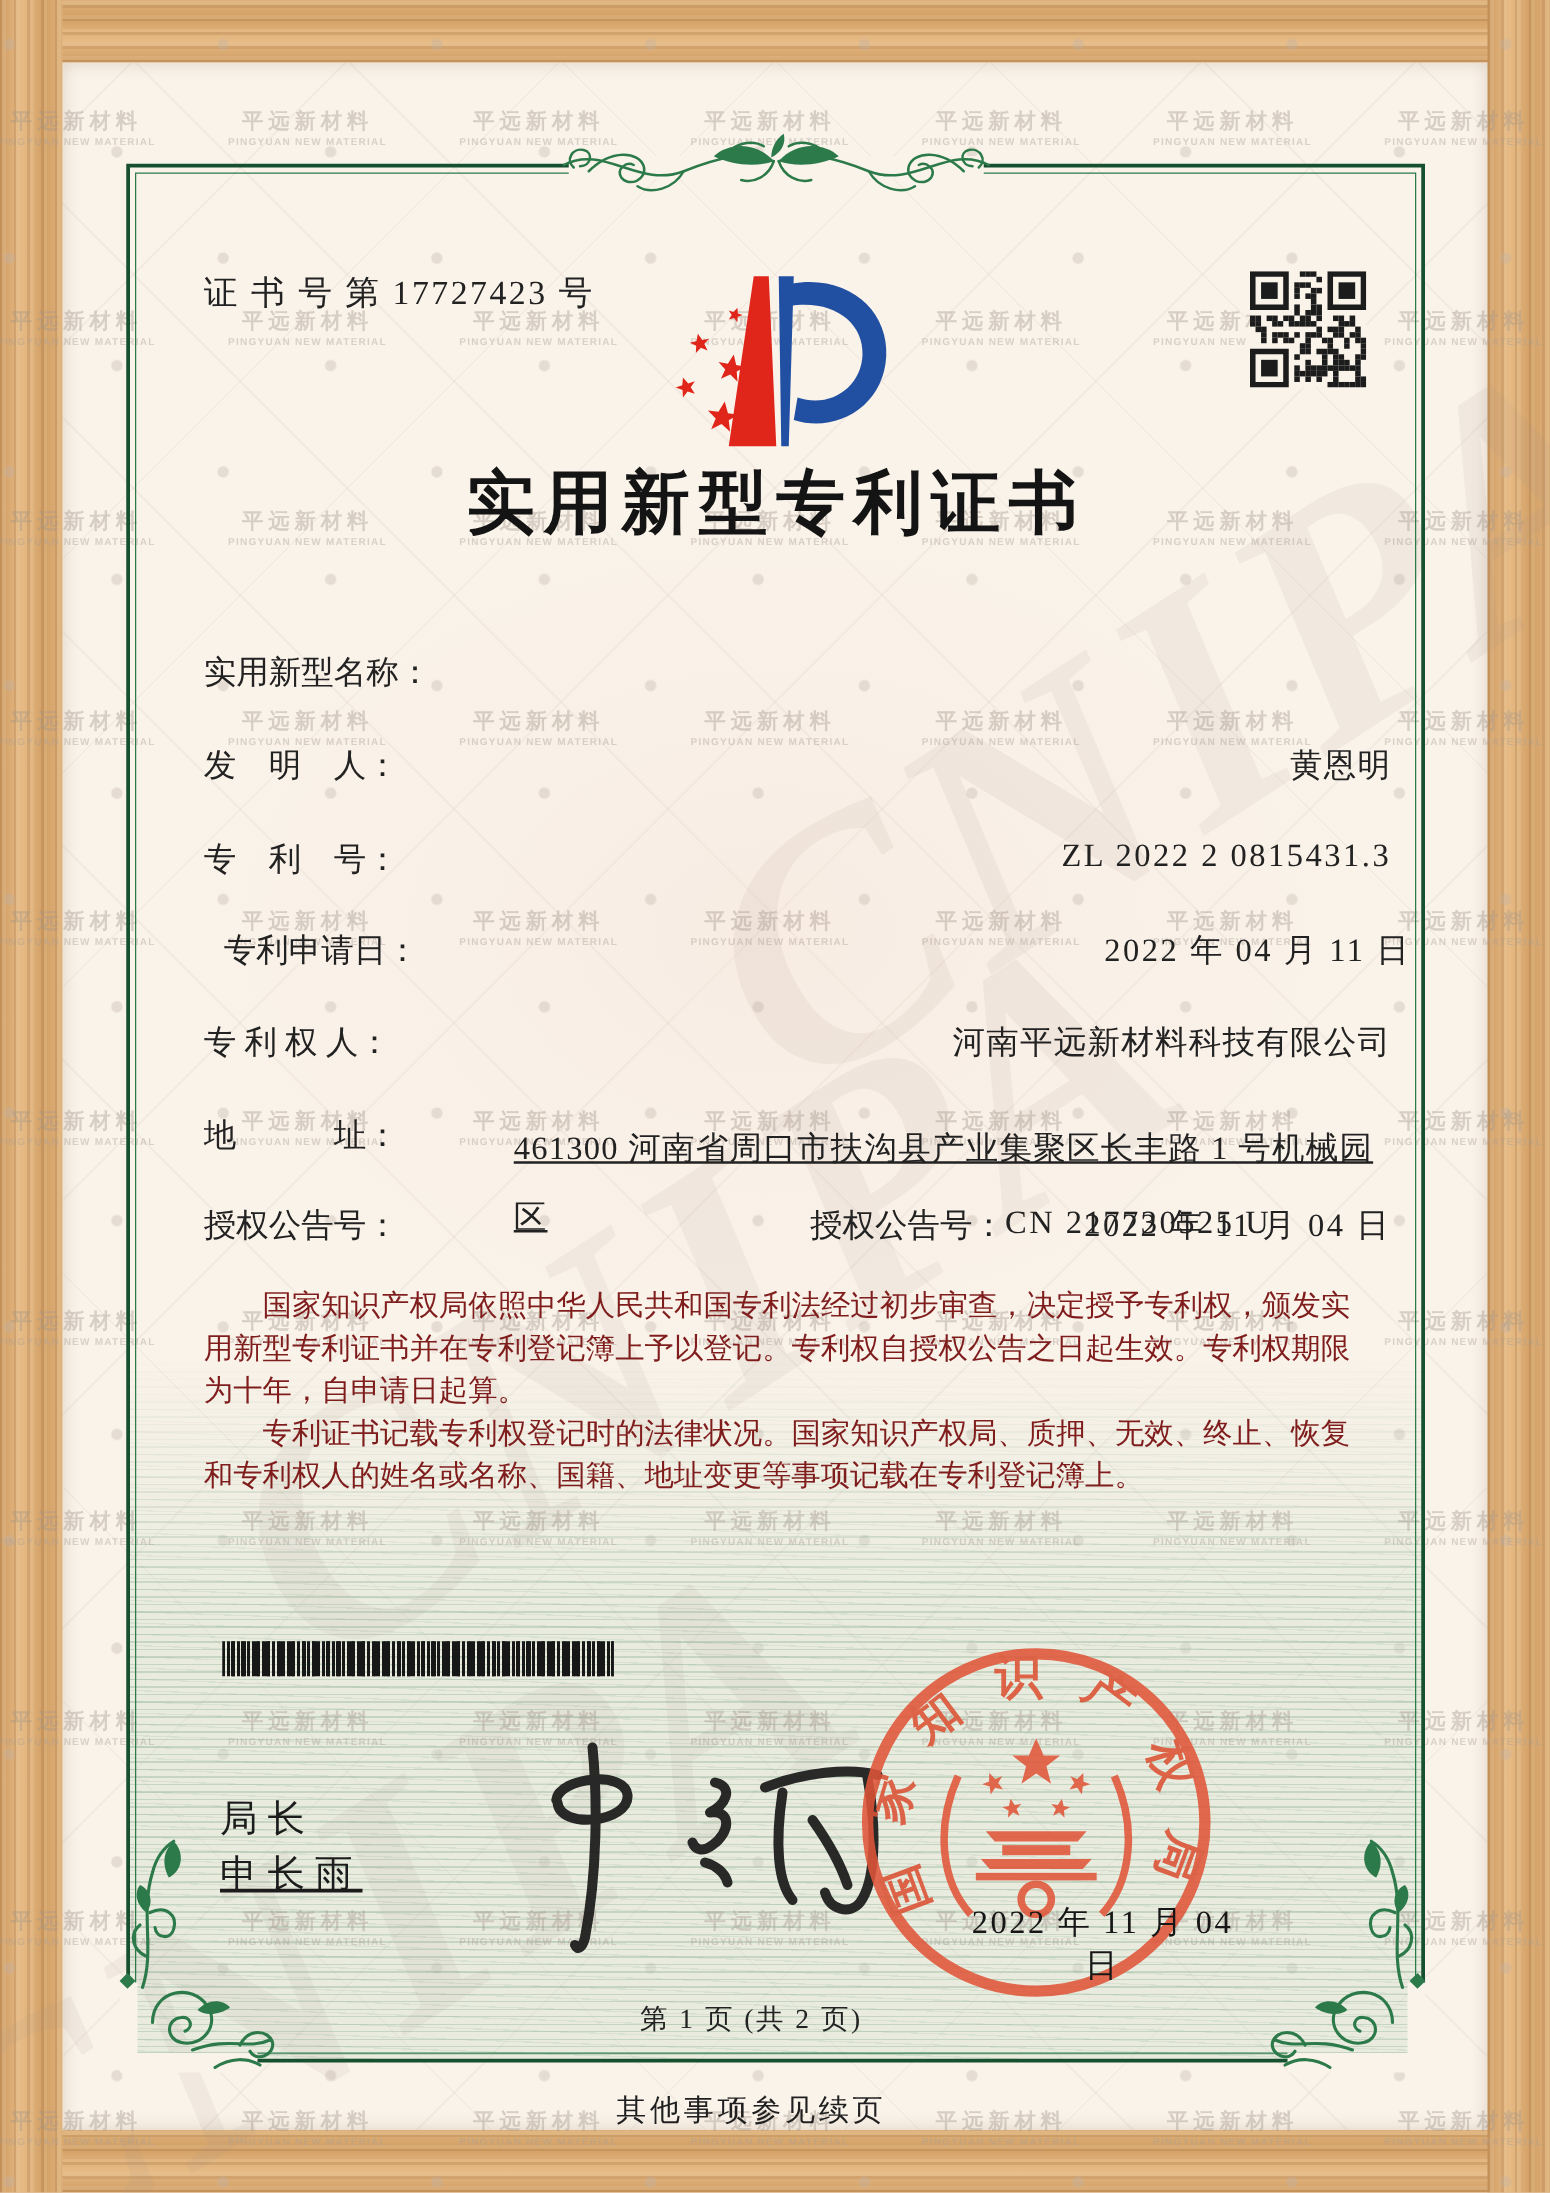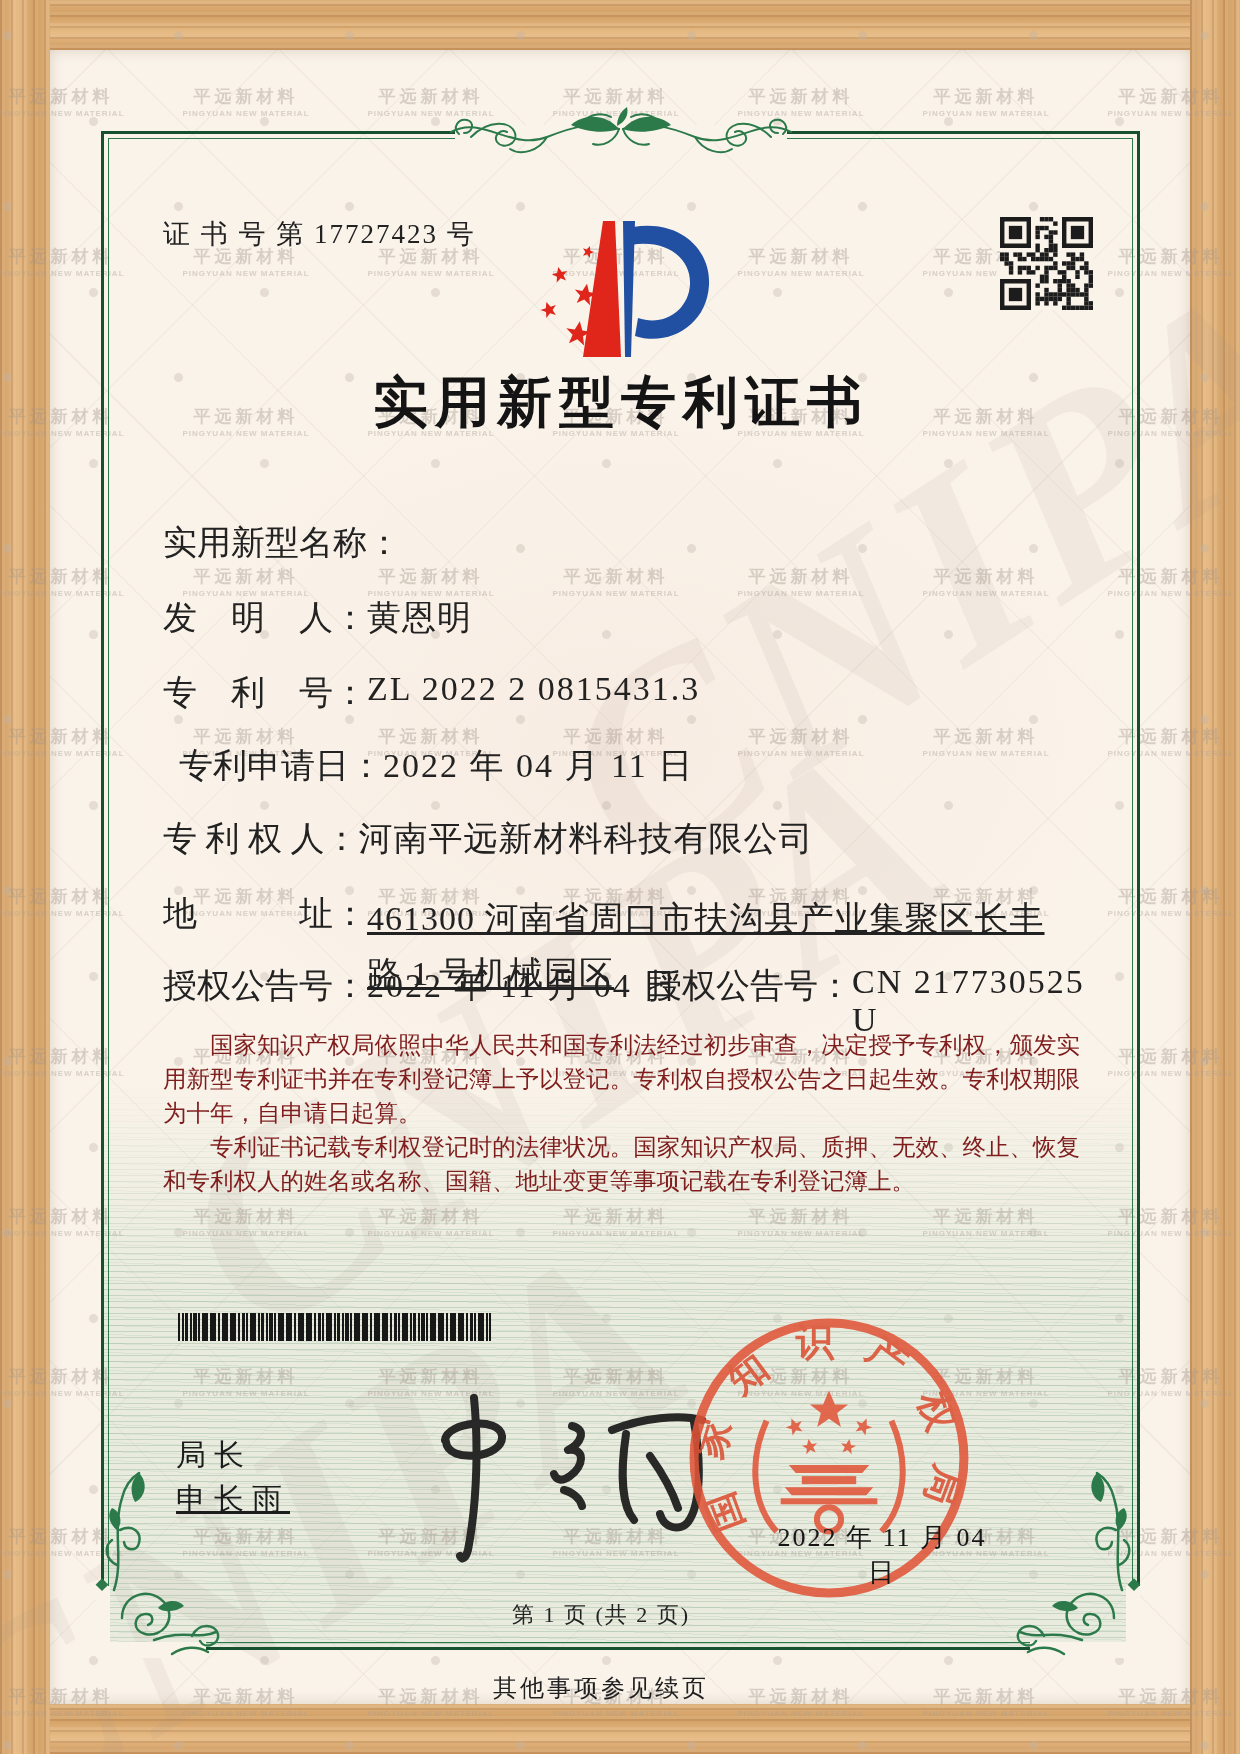--- a/index.html
+++ b/index.html
@@ -69,21 +69,21 @@
   .gborder{position:absolute;left:101px;top:131px;width:1033px;height:1513px;
     border:3.5px solid #17502e;z-index:3;pointer-events:none;}
   .gborder-inner{position:absolute;inset:4px;border:1.5px solid #2c7a4a;}
   .ornament{position:absolute;z-index:4;pointer-events:none;}
 
   
   .content{position:absolute;inset:0;z-index:5;color:#262626;}
   .cert-no{position:absolute;left:163px;top:216px;font-size:27px;letter-spacing:2px;color:#222;}
   .doc-title{position:absolute;left:101px;top:366px;width:1040px;text-align:center;
     font-size:55px;font-weight:bold;letter-spacing:7px;color:#141414;}
-  .field{position:absolute;left:163px;width:950px;font-size:34px;display:flex;align-items:flex-start;}
+  .field{position:absolute;left:163px;width:950px;font-size:26px;display:flex;align-items:flex-start;justify-content:space-between;}
   .field .label{white-space:pre;color:#222;}
   .field .value{color:#222;letter-spacing:1px;}
   .field .value.num{letter-spacing:2px;}
   .addr .value{width:702px;line-height:55px;text-decoration:underline;}
   .pair2{position:absolute;left:485px;top:0;display:flex;}
   .body-text{position:absolute;left:163px;top:1028px;width:917px;font-size:23.5px;
     line-height:34px;text-align:justify;color:#7f1d1d;}
   .body-text p{margin:0;text-indent:2em;}
 
   .barcode{position:absolute;left:178px;top:1313px;width:313px;height:28px;

